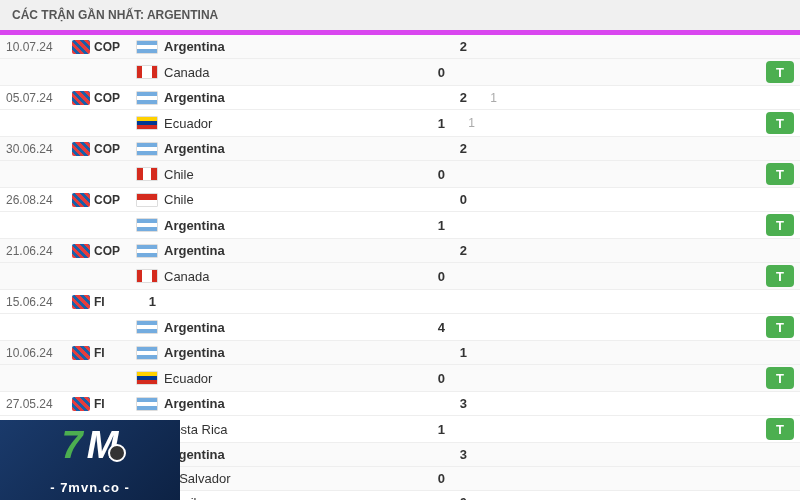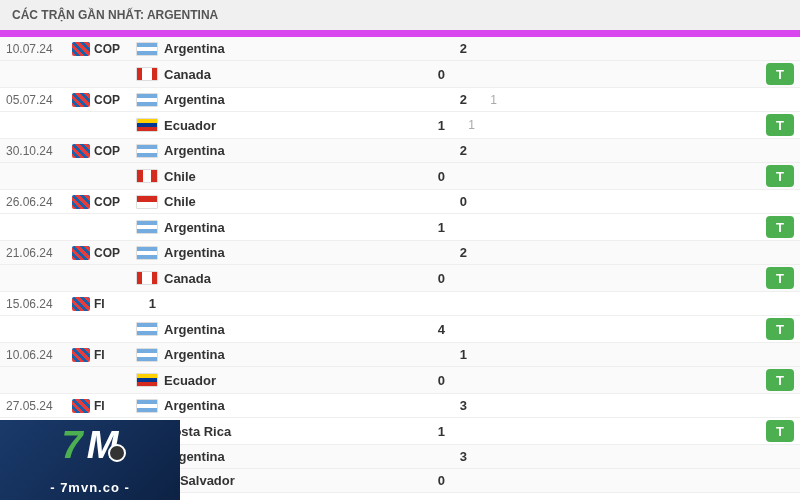--- a/index.html
+++ b/index.html
@@ -10,21 +10,21 @@
       font-size: 13px;
       color: #333;
     }
 
     .header {
       background: #f0f0f0;
       padding: 8px 12px;
       font-size: 12px;
       font-weight: bold;
       color: #555;
-      border-bottom: 7px solid #d946ef;
+      border-bottom: 5px solid #d946ef;
     }
 
     .match-row {
       display: flex;
       align-items: center;
       border-bottom: 1px solid #eee;
       padding: 0;
       min-height: 23px;
       position: relative;
     }
@@ -129,21 +129,20 @@
     .flag-brazil {
       background: #009c3b;
     }
 
     .team-cell {
       flex: 1;
       padding: 4px 6px;
       font-size: 13px;
       display: flex;
       align-items: center;
-      font-weight: bold;
     }
 
     .team-cell.bold {
       font-weight: bold;
     }
 
     .score-cell {
       width: 30px;
       text-align: right;
       font-size: 13px;
@@ -311,21 +310,21 @@
         </div>
         <div class="score-cell">1</div>
         <div class="score-cell secondary">1</div>
         <div class="spacer-col"></div>
         <div class="t-button">T</div>
       </div>
     </div>
     <div class="row-pair">
       <div class="match-row">
         <div class="left-section">
-          <div class="date-cell">30.10.24</div>
+          <div class="date-cell">30.06.24</div>
           <div class="comp-icon">
             <div class="comp-logo"></div>
           </div>
           <div class="comp-label">COP</div>
         </div>
         <div class="team-cell bold">
           <span class="flag flag-argentina"></span>
           <span>Argentina</span>
         </div>
         <div class="score-cell">2</div>
@@ -340,21 +339,21 @@
         </div>
         <div class="score-cell">0</div>
         <div class="score-cell secondary"></div>
         <div class="spacer-col"></div>
         <div class="t-button">T</div>
       </div>
     </div>
     <div class="row-pair">
       <div class="match-row">
         <div class="left-section">
-          <div class="date-cell">26.06.24</div>
+          <div class="date-cell">26.08.24</div>
           <div class="comp-icon">
             <div class="comp-logo"></div>
           </div>
           <div class="comp-label">COP</div>
         </div>
         <div class="team-cell">
           <span class="flag flag-chile"></span>
           <span>Chile</span>
         </div>
         <div class="score-cell">0</div>

